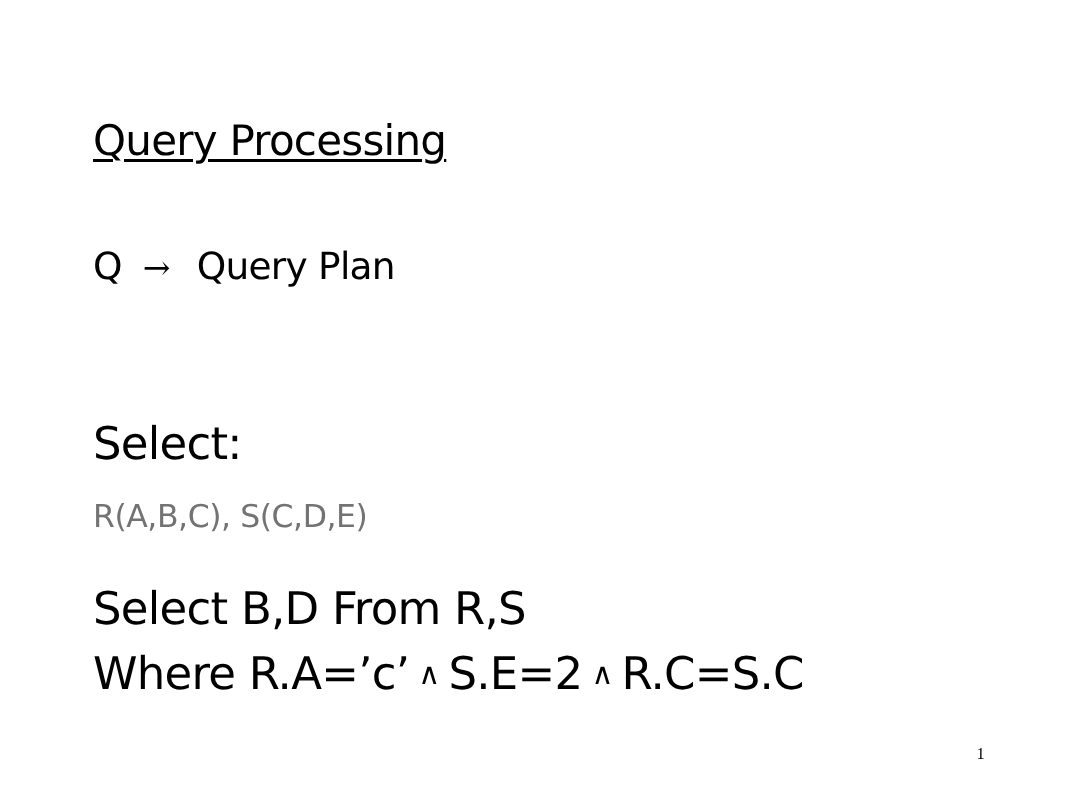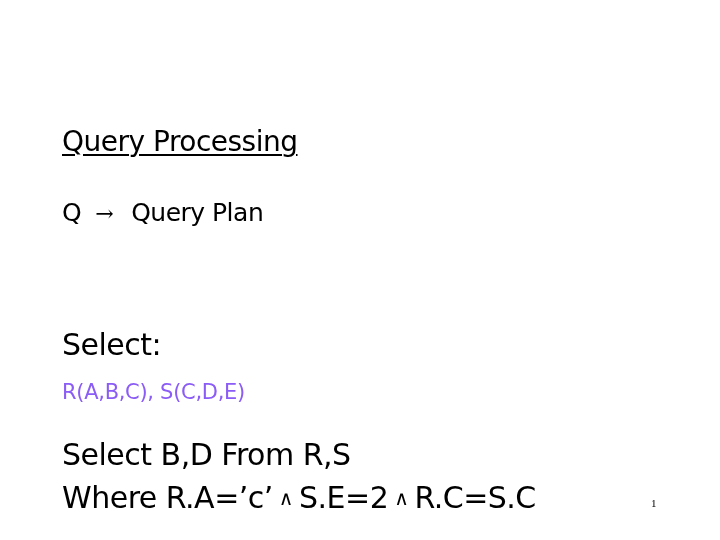--- a/index.html
+++ b/index.html
@@ -1,43 +1,43 @@
 <!DOCTYPE html>
 <html><head>
   <meta charset="utf-8">
   <style>
     html, body { margin: 0; padding: 0; }
     body {
       width: 720px; height: 540px; background: #ffffff;
       position: relative; overflow: hidden;
       font-family: "DejaVu Sans", sans-serif; color: #000;
     }
-    .line { position: absolute; left: 62px; white-space: nowrap; margin-top: 48px; }
+    .line { position: absolute; left: 62px; white-space: nowrap; }
     .title { top: 77px; font-size: 28px; text-decoration: underline; text-decoration-thickness: 1.5px; text-underline-offset: 3px; letter-spacing: -0.5px; }
-    .qplan { top: 150px; font-size: 25px; letter-spacing: -0.5px; }
+    .qplan { top: 163px; font-size: 25px; letter-spacing: -0.5px; }
     .qplan .arrow { display: inline-block; margin: 0 18px 0 14px; font-family: "DejaVu Serif", serif; font-size: 22px; }
     .example { top: 279px; font-size: 30px; letter-spacing: -0.5px; }
     .schema { top: 332px; font-size: 21px; letter-spacing: -0.3px; }
     .select { top: 389px; font-size: 30px; letter-spacing: -0.5px; }
     .where { top: 432px; font-size: 30px; letter-spacing: -0.5px; text-align: right; }
     .where .and { font-size: 20px; margin: 0 6px; vertical-align: 3px; }
     .pagenum { position: absolute; left: 651px; top: 497px; font-size: 11px; font-family: "Liberation Serif", serif; }
   </style>
 </head>
 <body>
 
 <div class="line title">Query Processing</div>
 
 <div class="line qplan">
   <span>Q</span><span class="arrow">→</span><span>Query Plan</span>
 </div>
 
 <div class="line example">Select:</div>
 
-<div class="line schema" style="color:#8b5cf6;">R(A,B,C), S(C,D,E)</div>
+<div class="line schema" style="color:#737373;">R(A,B,C), S(C,D,E)</div>
 
 <div class="line select">Select B,D From R,S</div>
 
 <div class="line where">
   <span>Where R.A=’c’</span><span class="and">∧</span><span>S.E=2</span><span class="and">∧</span><span>R.C=S.C</span>
 </div>
 
 <div class="pagenum">1</div>
 
 </body></html>

